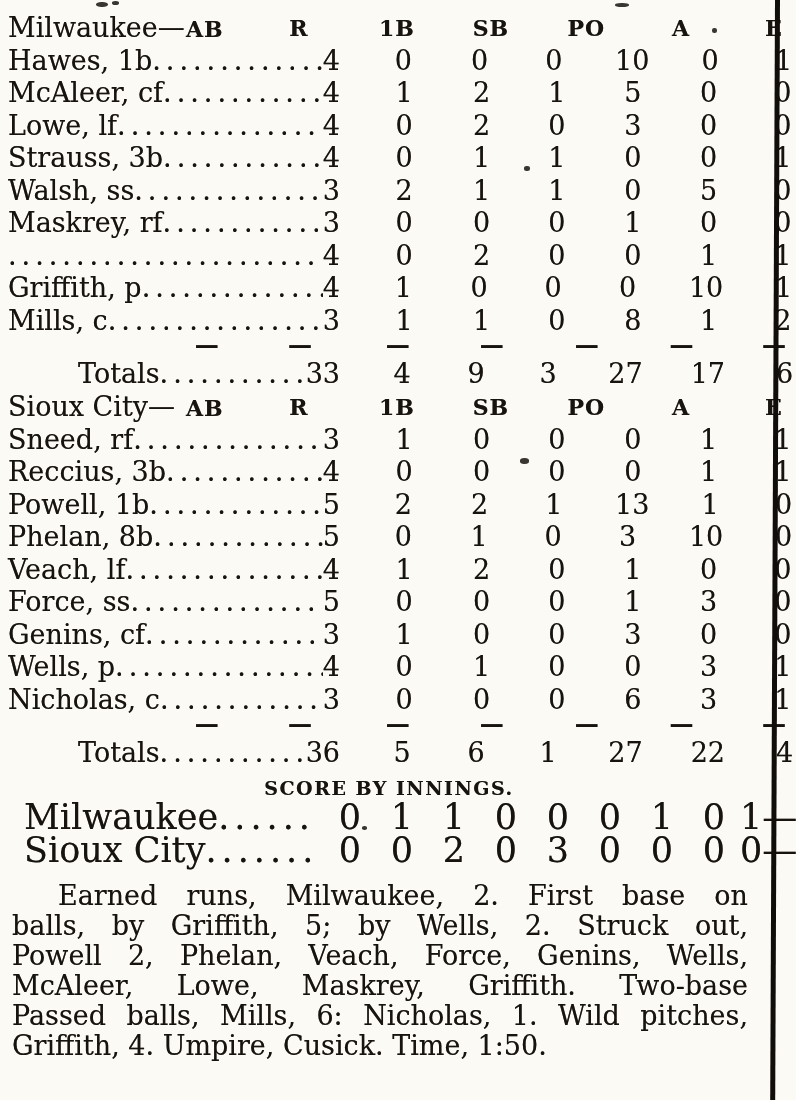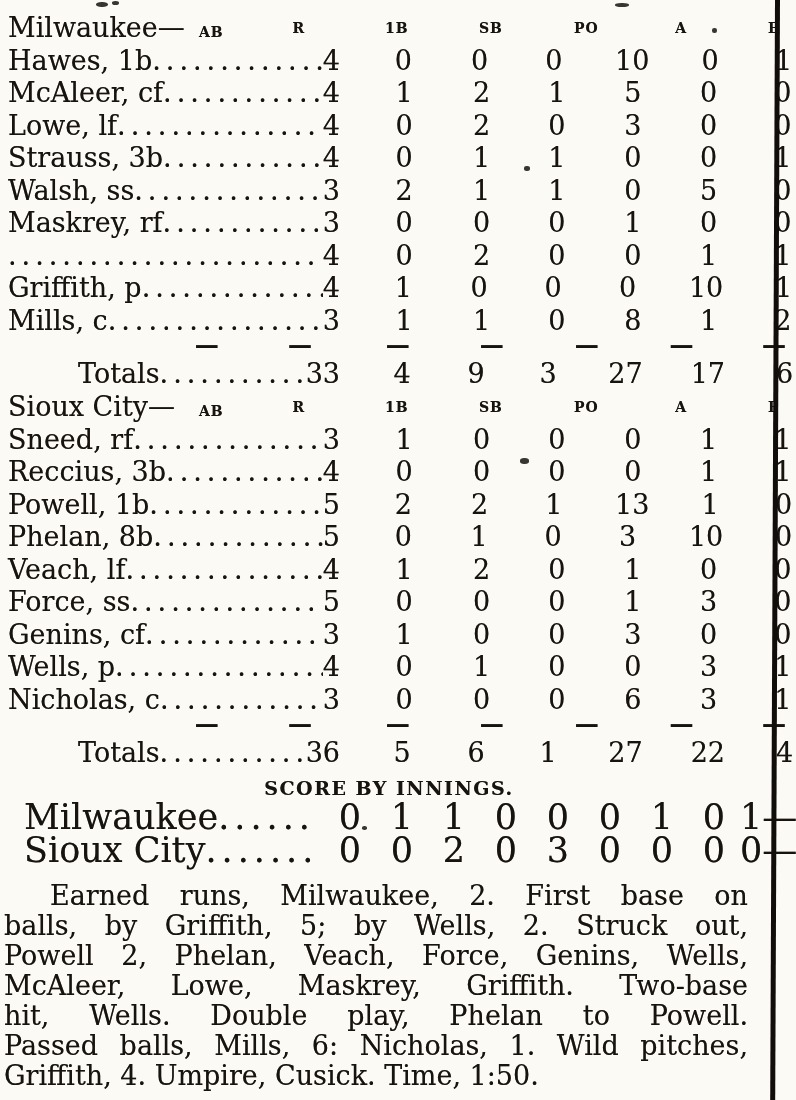--- a/index.html
+++ b/index.html
@@ -16,35 +16,35 @@
   .speck { position:absolute; background:rgba(22,18,13,.85); border-radius:45%; }
 
   .bs { padding-top:12px; }
   .trow { display:flex; height:32.5px; line-height:32.5px; font-size:27px;gap:48px; }
   .ncell { width:340px; display:flex; align-items:baseline; padding-left:8px; box-sizing:border-box; }
   .sp { flex:1; }
   .dots { flex:1; overflow:hidden; white-space:nowrap; }
   .dots::after { content:"......................................................................"; letter-spacing:5px; }
   .c { text-align:center; }
   .cr{width:84px}.c1b{width:70px}.csb{width:72px}.cpo{width:74px}.ca{width:70px}.ce{width:68px}
-  .colh { font-size:14px; font-weight:bold; letter-spacing:1px; }
+  .colh { font-size:22px; font-weight:bold; letter-spacing:1px; }
   .dashrow { height:20px; line-height:15px; font-weight:bold; font-size:24px; }
   .dashrow .ncell { justify-content:flex-end; padding-right:6px; }
   .trowt { height:34px; line-height:34px; }
   .totlabel { margin-left:70px; }
 
   .sbi-title { width:778px; text-align:center; font-size:19px; font-weight:bold;
                letter-spacing:1.5px; margin-top:5px; height:26px; line-height:26px; }
   .srow { display:flex; width:786px; height:33px; line-height:33px; font-size:35px;
           align-items:baseline; padding-left:8px; box-sizing:border-box;margin-left:16px; }
   .sd { width:52px; text-align:center; }
   .sdfirst { margin-left:10px; }
   .sfinal { width:62px; text-align:right; white-space:nowrap; }
 
-  .notes { width:748px; padding-left:4px; margin-top:14px; font-size:27px; box-sizing:border-box; }
+  .notes { width:748px; padding-left:12px; margin-top:14px; font-size:27px; box-sizing:border-box; }
   .nline { text-align:justify; text-align-last:justify; line-height:30px; height:30px;
            white-space:normal; overflow:hidden; }
   .nfirst { text-indent:46px; }
   .nlast { text-align-last:left; }
 </style>
 </head>
 <body>
 
 <div class="sheet">
   <div class="rule"></div>
@@ -401,17 +401,16 @@
       <span class="sd">0</span>
       <span class="sd">0</span>
       <span class="sfinal"><span>0</span><span>—5</span></span>
   </div>
 
   <div class="notes">
     <div class="nline nfirst">Earned runs, Milwaukee, 2. First base on</div>
     <div class="nline">balls, by Griffith, 5; by Wells, 2. Struck out,</div>
     <div class="nline">Powell 2, Phelan, Veach, Force, Genins, Wells,</div>
     <div class="nline">McAleer, Lowe, Maskrey, Griffith. Two-base</div>
-    <div class="nline">hit, Wells. Double play, Phelan to Powell.</div>
     <div class="nline">Passed balls, Mills, 6: Nicholas, 1. Wild pitches,</div>
     <div class="nline nlast">Griffith, 4. Umpire, Cusick. Time, 1:50.</div>
   </div>
 </div>
 
 </body></html>

